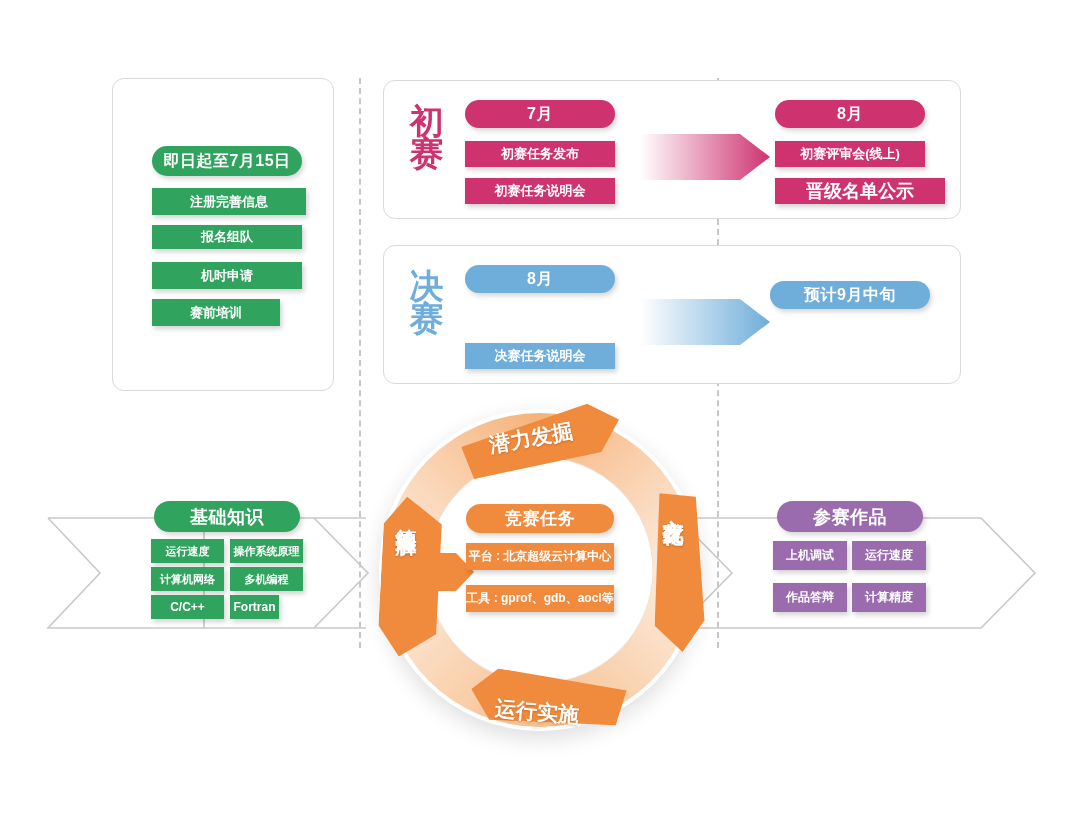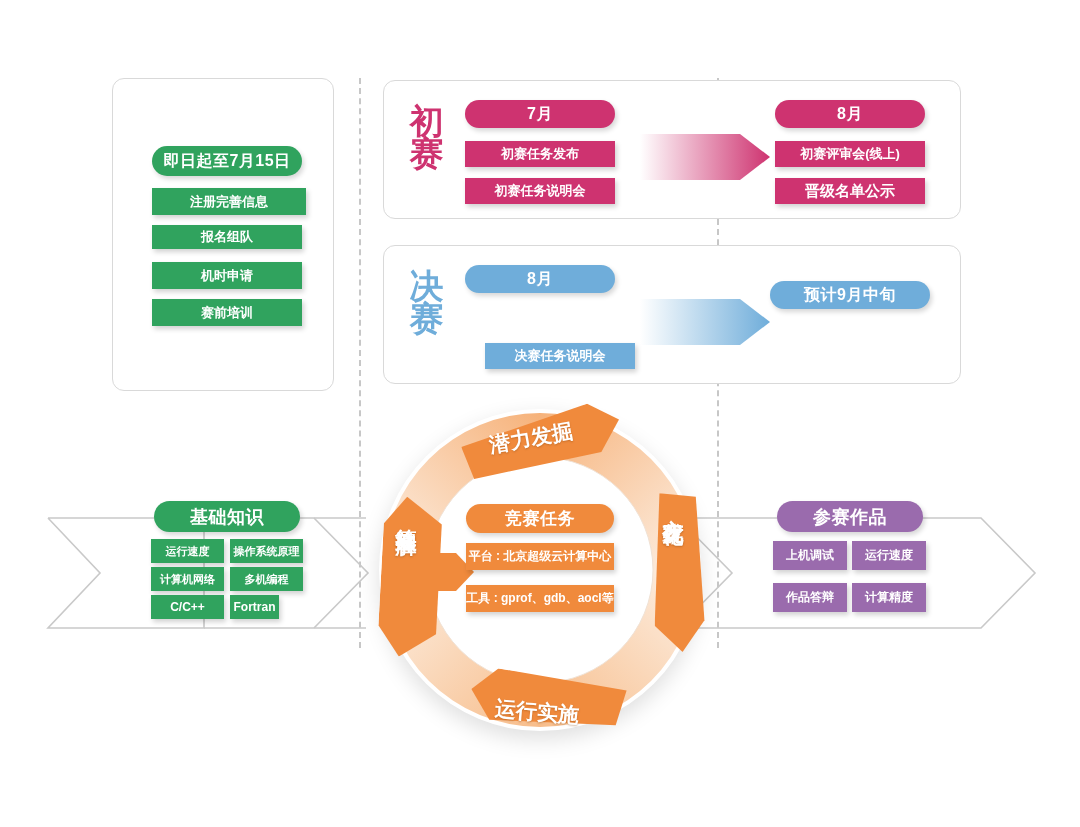--- a/index.html
+++ b/index.html
@@ -92,21 +92,21 @@
   <div class="abs dashguide" style="left:359px; top:78px; height:570px;"></div>
   <div class="abs dashguide" style="left:717px; top:78px; height:570px;"></div>
 
   <div class="abs panel" style="left:112px; top:78px; width:222px; height:313px;"></div>
 
   <div class="abs pill" style="left:152px; top:146px; width:150px; height:30px; background:#30a35e; font-size:16px;">即日起至7月15日</div>
 
   <div class="abs chip" style="left:152px; top:188px; width:154px; height:27px; background:#30a35e; font-size:13px;">注册完善信息</div>
   <div class="abs chip" style="left:152px; top:225px; width:150px; height:24px; background:#30a35e; font-size:13px;">报名组队</div>
   <div class="abs chip" style="left:152px; top:262px; width:150px; height:27px; background:#30a35e; font-size:13px;">机时申请</div>
-  <div class="abs chip" style="left:152px; top:299px; width:150px; height:27px; background:#30a35e; font-size:13px;">赛前培训</div>
+  <div class="abs chip" style="left:152px; top:299px; width:128px; height:27px; background:#30a35e; font-size:13px;">赛前培训</div>
 
   <div class="abs panel" style="left:383px; top:80px; width:578px; height:139px;"></div>
 
   <svg class="abs gradarrow" width="130" height="58" style="left:640px; top:128px;">
     <defs>
       <linearGradient id="pinkgrad" x1="0" y1="0" x2="1" y2="0">
         <stop offset="0%" stop-color="#ce3370" stop-opacity="0"></stop>
         <stop offset="100%" stop-color="#ce3370" stop-opacity="1"></stop>
       </linearGradient>
     </defs>
@@ -117,41 +117,41 @@
     <span>初</span>
     <span>赛</span>
   </div>
 
   <div class="abs pill" style="left:465px; top:100px; width:150px; height:28px; background:#ce3370; font-size:16px;">7月</div>
   <div class="abs chip" style="left:465px; top:141px; width:150px; height:26px; background:#ce3370; font-size:13px;">初赛任务发布</div>
   <div class="abs chip" style="left:465px; top:178px; width:150px; height:26px; background:#ce3370; font-size:13px;">初赛任务说明会</div>
 
   <div class="abs pill" style="left:775px; top:100px; width:150px; height:28px; background:#ce3370; font-size:16px;">8月</div>
   <div class="abs chip nowrapc" style="left:775px; top:141px; width:150px; height:26px; background:#ce3370; font-size:13px;">初赛评审会(线上)</div>
-  <div class="abs chip" style="left:775px; top:178px; width:150px; height:26px; background:#ce3370; font-size:15px;">晋级名单公示</div>
+  <div class="abs chip" style="left:775px; top:178px; width:170px; height:26px; background:#ce3370; font-size:18px;">晋级名单公示</div>
 
   <div class="abs panel" style="left:383px; top:245px; width:578px; height:139px;"></div>
 
   <svg class="abs gradarrow" width="130" height="58" style="left:640px; top:293px;">
     <defs>
       <linearGradient id="bluegrad" x1="0" y1="0" x2="1" y2="0">
         <stop offset="0%" stop-color="#6fadda" stop-opacity="0"></stop>
         <stop offset="100%" stop-color="#6fadda" stop-opacity="1"></stop>
       </linearGradient>
     </defs>
     <polygon points="0,6 100,6 130,29 100,52 0,52" fill="url(#bluegrad)"></polygon>
   </svg>
 
   <div class="abs stage-label" style="left:404px; top:270px; color:#6fadda; font-size:34px;">
     <span>决</span>
     <span>赛</span>
   </div>
 
   <div class="abs pill" style="left:465px; top:265px; width:150px; height:28px; background:#6fadda; font-size:16px;">8月</div>
-  <div class="abs chip" style="left:465px; top:343px; width:150px; height:26px; background:#6fadda; font-size:13px;margin-left:20px;">决赛任务说明会</div>
+  <div class="abs chip" style="left:465px; top:343px; width:150px; height:26px; background:#6fadda; font-size:13px;">决赛任务说明会</div>
 
   <div class="abs pill" style="left:770px; top:281px; width:160px; height:28px; background:#6fadda; font-size:16px;">预计9月中旬</div>
 
   <svg class="abs" width="1000" height="120" style="left:46px; top:516px;">
 
     <polyline points="2,2 158,2 158,112 2,112 54,57 2,2" fill="none" stroke="#c9c9c9" stroke-width="1.6"></polyline>
 
     <line x1="158" y1="2" x2="320" y2="2" stroke="#c9c9c9" stroke-width="1.6"></line>
     <line x1="158" y1="112" x2="320" y2="112" stroke="#c9c9c9" stroke-width="1.6"></line>
 

